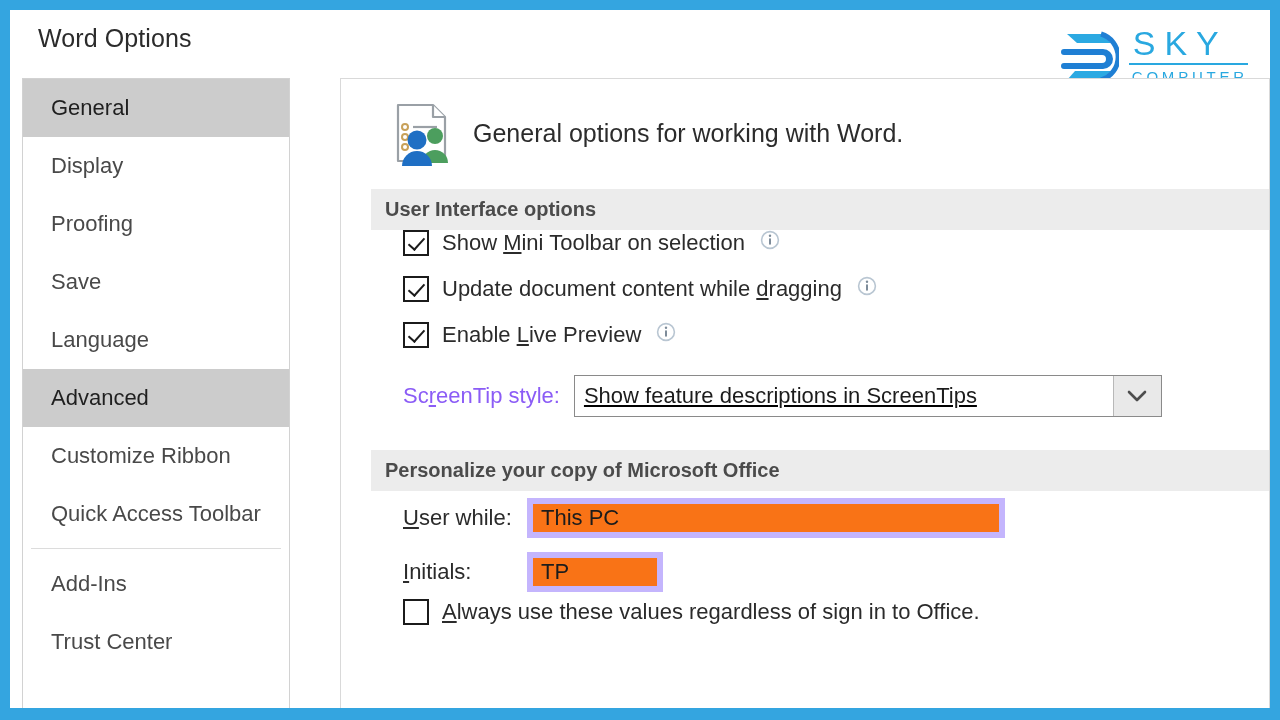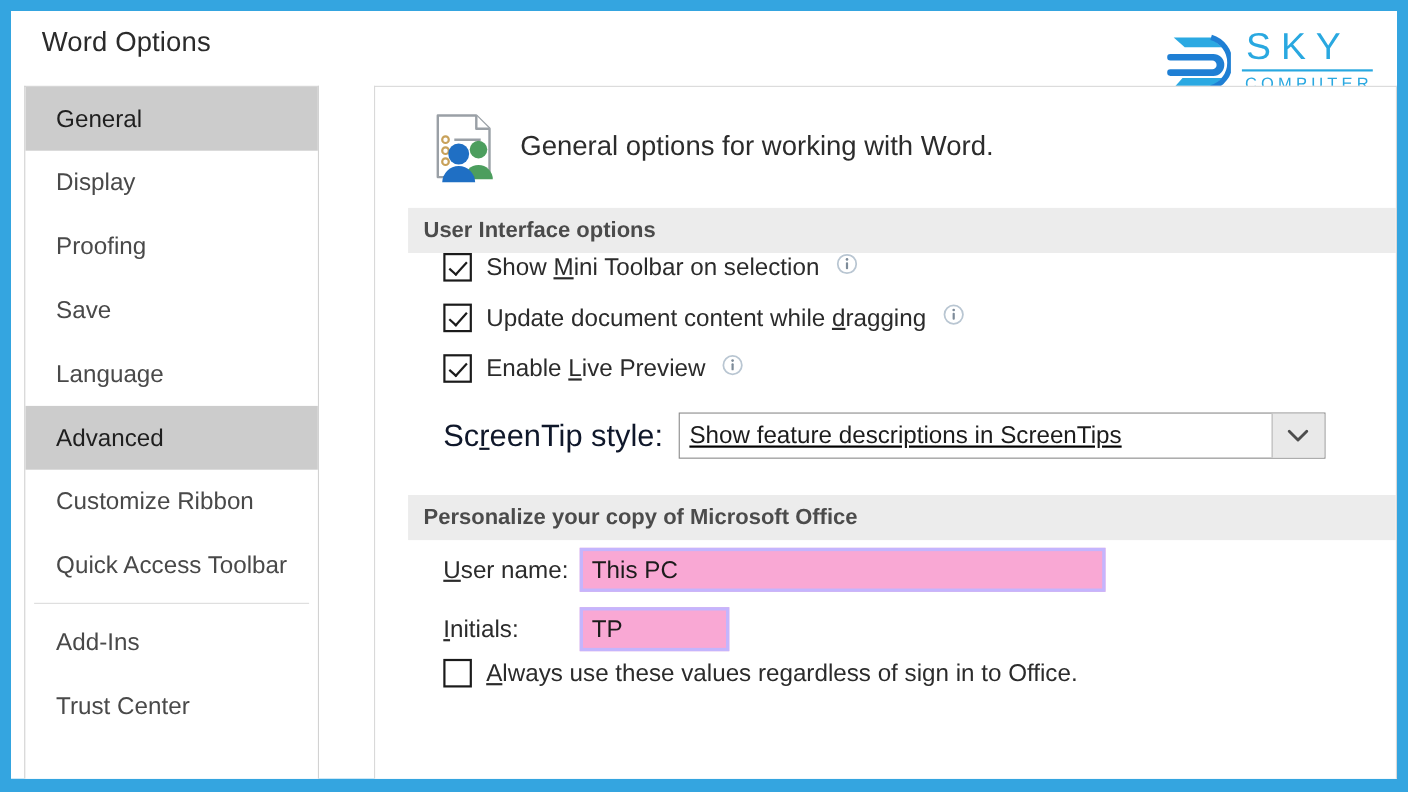--- a/index.html
+++ b/index.html
@@ -189,21 +189,21 @@
 
   
   #screentip-row {
     display: flex;
     align-items: center;
     padding-left: 62px;
     height: 56px;
     gap: 14px;
     white-space: nowrap;
   }
-  #screentip-label { font-size: 28px; color: #0f172a; }
+  #screentip-label { font-size: 22px; color: #8b5cf6; }
   #screentip-select {
     display: flex;
     align-items: stretch;
     width: 588px;
     height: 42px;
     border: 1px solid #8a8a8a;
     background: #ffffff;
     box-sizing: border-box;
     text-decoration: underline;
   }
@@ -234,22 +234,22 @@
     white-space: nowrap;
   }
   .field-label {
     font-size: 22px;
     color: #2b2b2b;
     width: 124px;
     flex: none;
   }
   .field-label u { text-decoration: underline; }
   .text-input {
-    border: 3px solid #c4b5fd;
-    background: #f9a8d4;
+    border: 6px solid #c4b5fd;
+    background: #f97316;
     height: 40px;
     box-sizing: border-box;
     display: flex;
     align-items: center;
     padding-left: 8px;
     font-size: 22px;
     color: #1c1c1c;
     font-family: "Liberation Sans", sans-serif;
   }
   #username-input { width: 478px; }
@@ -362,21 +362,21 @@
           <svg width="22" height="14" viewBox="0 0 22 14">
             <path d="M3 3 L11 11 L19 3" fill="none" stroke="#4d4d4d" stroke-width="2.6" stroke-linecap="round" stroke-linejoin="round"></path>
           </svg>
         </div>
       </div>
     </div>
 
     <div class="section-bar" id="bar-personalize">Personalize your copy of Microsoft Office</div>
 
     <div class="field-row">
-      <span class="field-label"><span></span><u>U</u><span>ser name:</span></span>
+      <span class="field-label"><span></span><u>U</u><span>ser while:</span></span>
       <div class="text-input" id="username-input">This PC</div>
     </div>
 
     <div class="field-row">
       <span class="field-label"><span></span><u>I</u><span>nitials:</span></span>
       <div class="text-input" id="initials-input">TP</div>
     </div>
 
     <div class="opt-row">
       <span class="cbox"></span>

